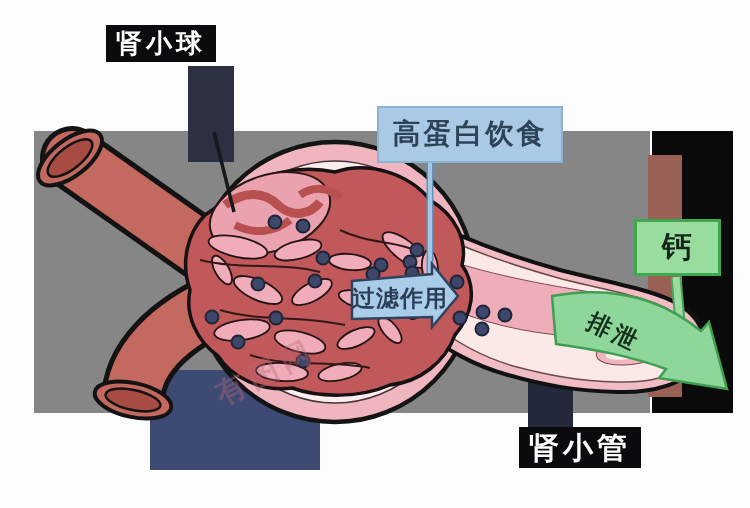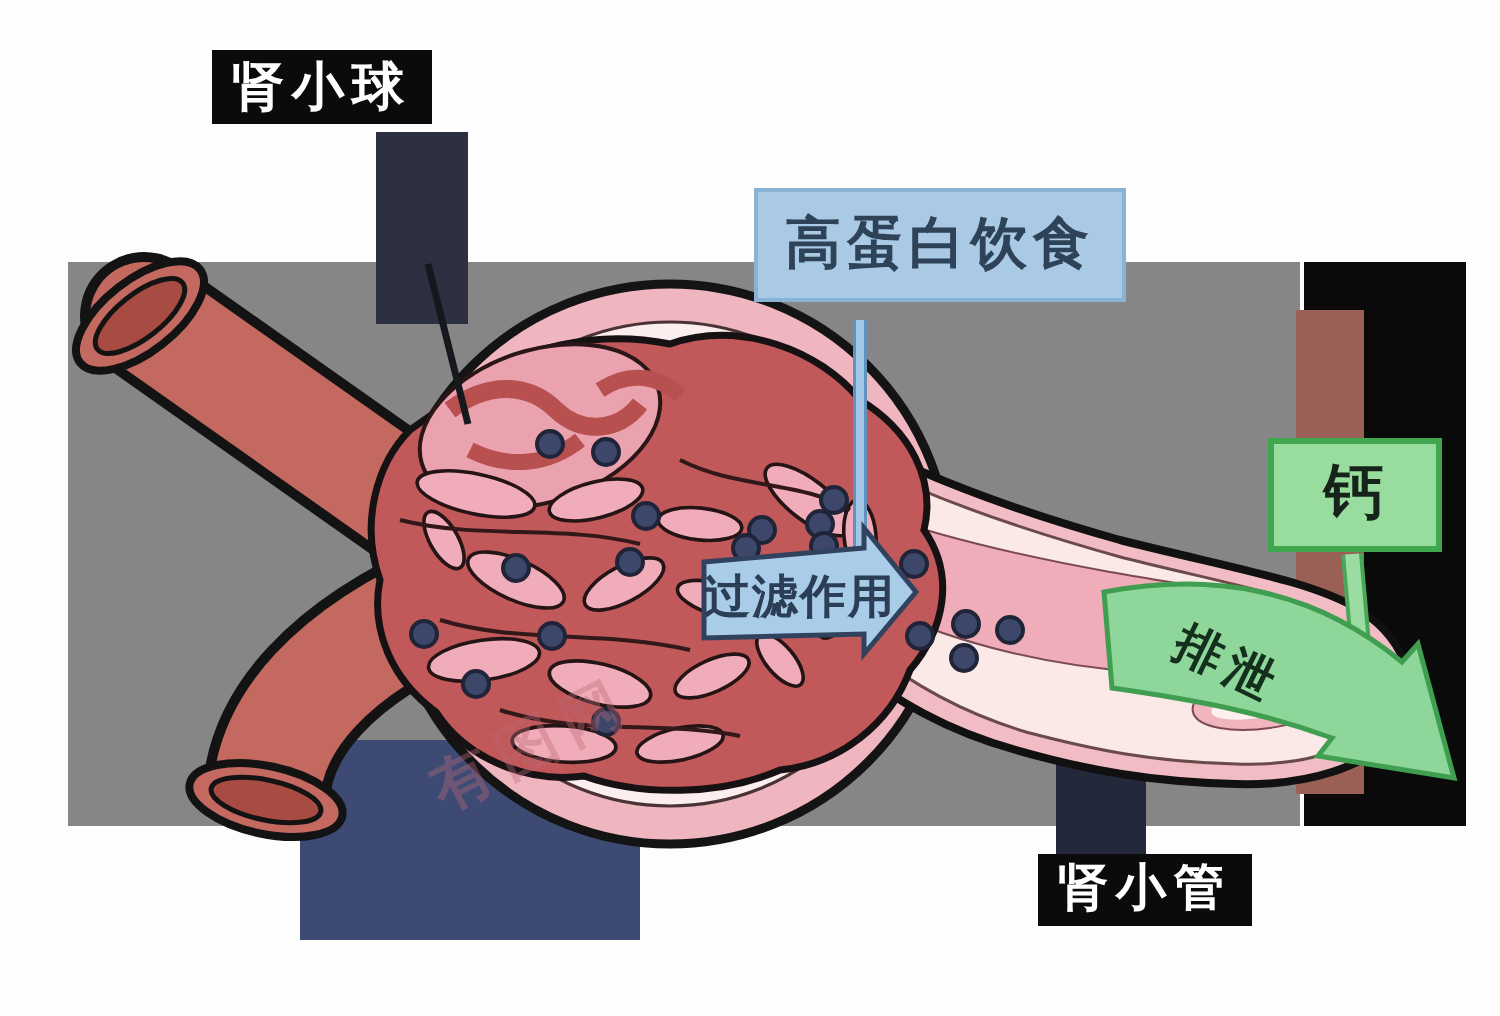--- a/index.html
+++ b/index.html
@@ -7,23 +7,23 @@
     position:relative;width:750px;height:508px;background:#fdfdfd;overflow:hidden;
     font-family:"Liberation Sans","DejaVu Sans",sans-serif;
   }
   #art{position:absolute;left:0;top:0;z-index:1;}
   .lbl{position:absolute;z-index:5;white-space:nowrap;}
   .black-label{
     background:#0b0b0d;color:#ffffff;font-size:26px;font-weight:bold;
     letter-spacing:4px;padding:4px 10px;line-height:1.1;
   }
   #glom-label{left:106px;top:25px;}
-  #tubule-label{left:519px;top:427px;font-size:25px;}
+  #tubule-label{left:519px;top:427px;font-size:30px;}
   #protein-box{
-    left:377px;top:94px;width:186px;height:57px;background:#a9c9e5;
+    left:377px;top:106px;width:186px;height:57px;background:#a9c9e5;
     border:2px solid #8ab2d3;box-sizing:border-box;text-align:center;
     line-height:52px;font-size:28px;font-weight:600;color:#2e4258;letter-spacing:3px;
   }
   #calcium-box{
     left:634px;top:219px;width:87px;height:57px;background:#98dd9e;
     border:3px solid #3fa84f;box-sizing:border-box;text-align:center;
     line-height:50px;font-size:30px;font-weight:600;color:#15231a;letter-spacing:1px;
   }
   #filtration-text{
     left:352px;top:283px;width:86px;text-align:center;font-size:23px;

